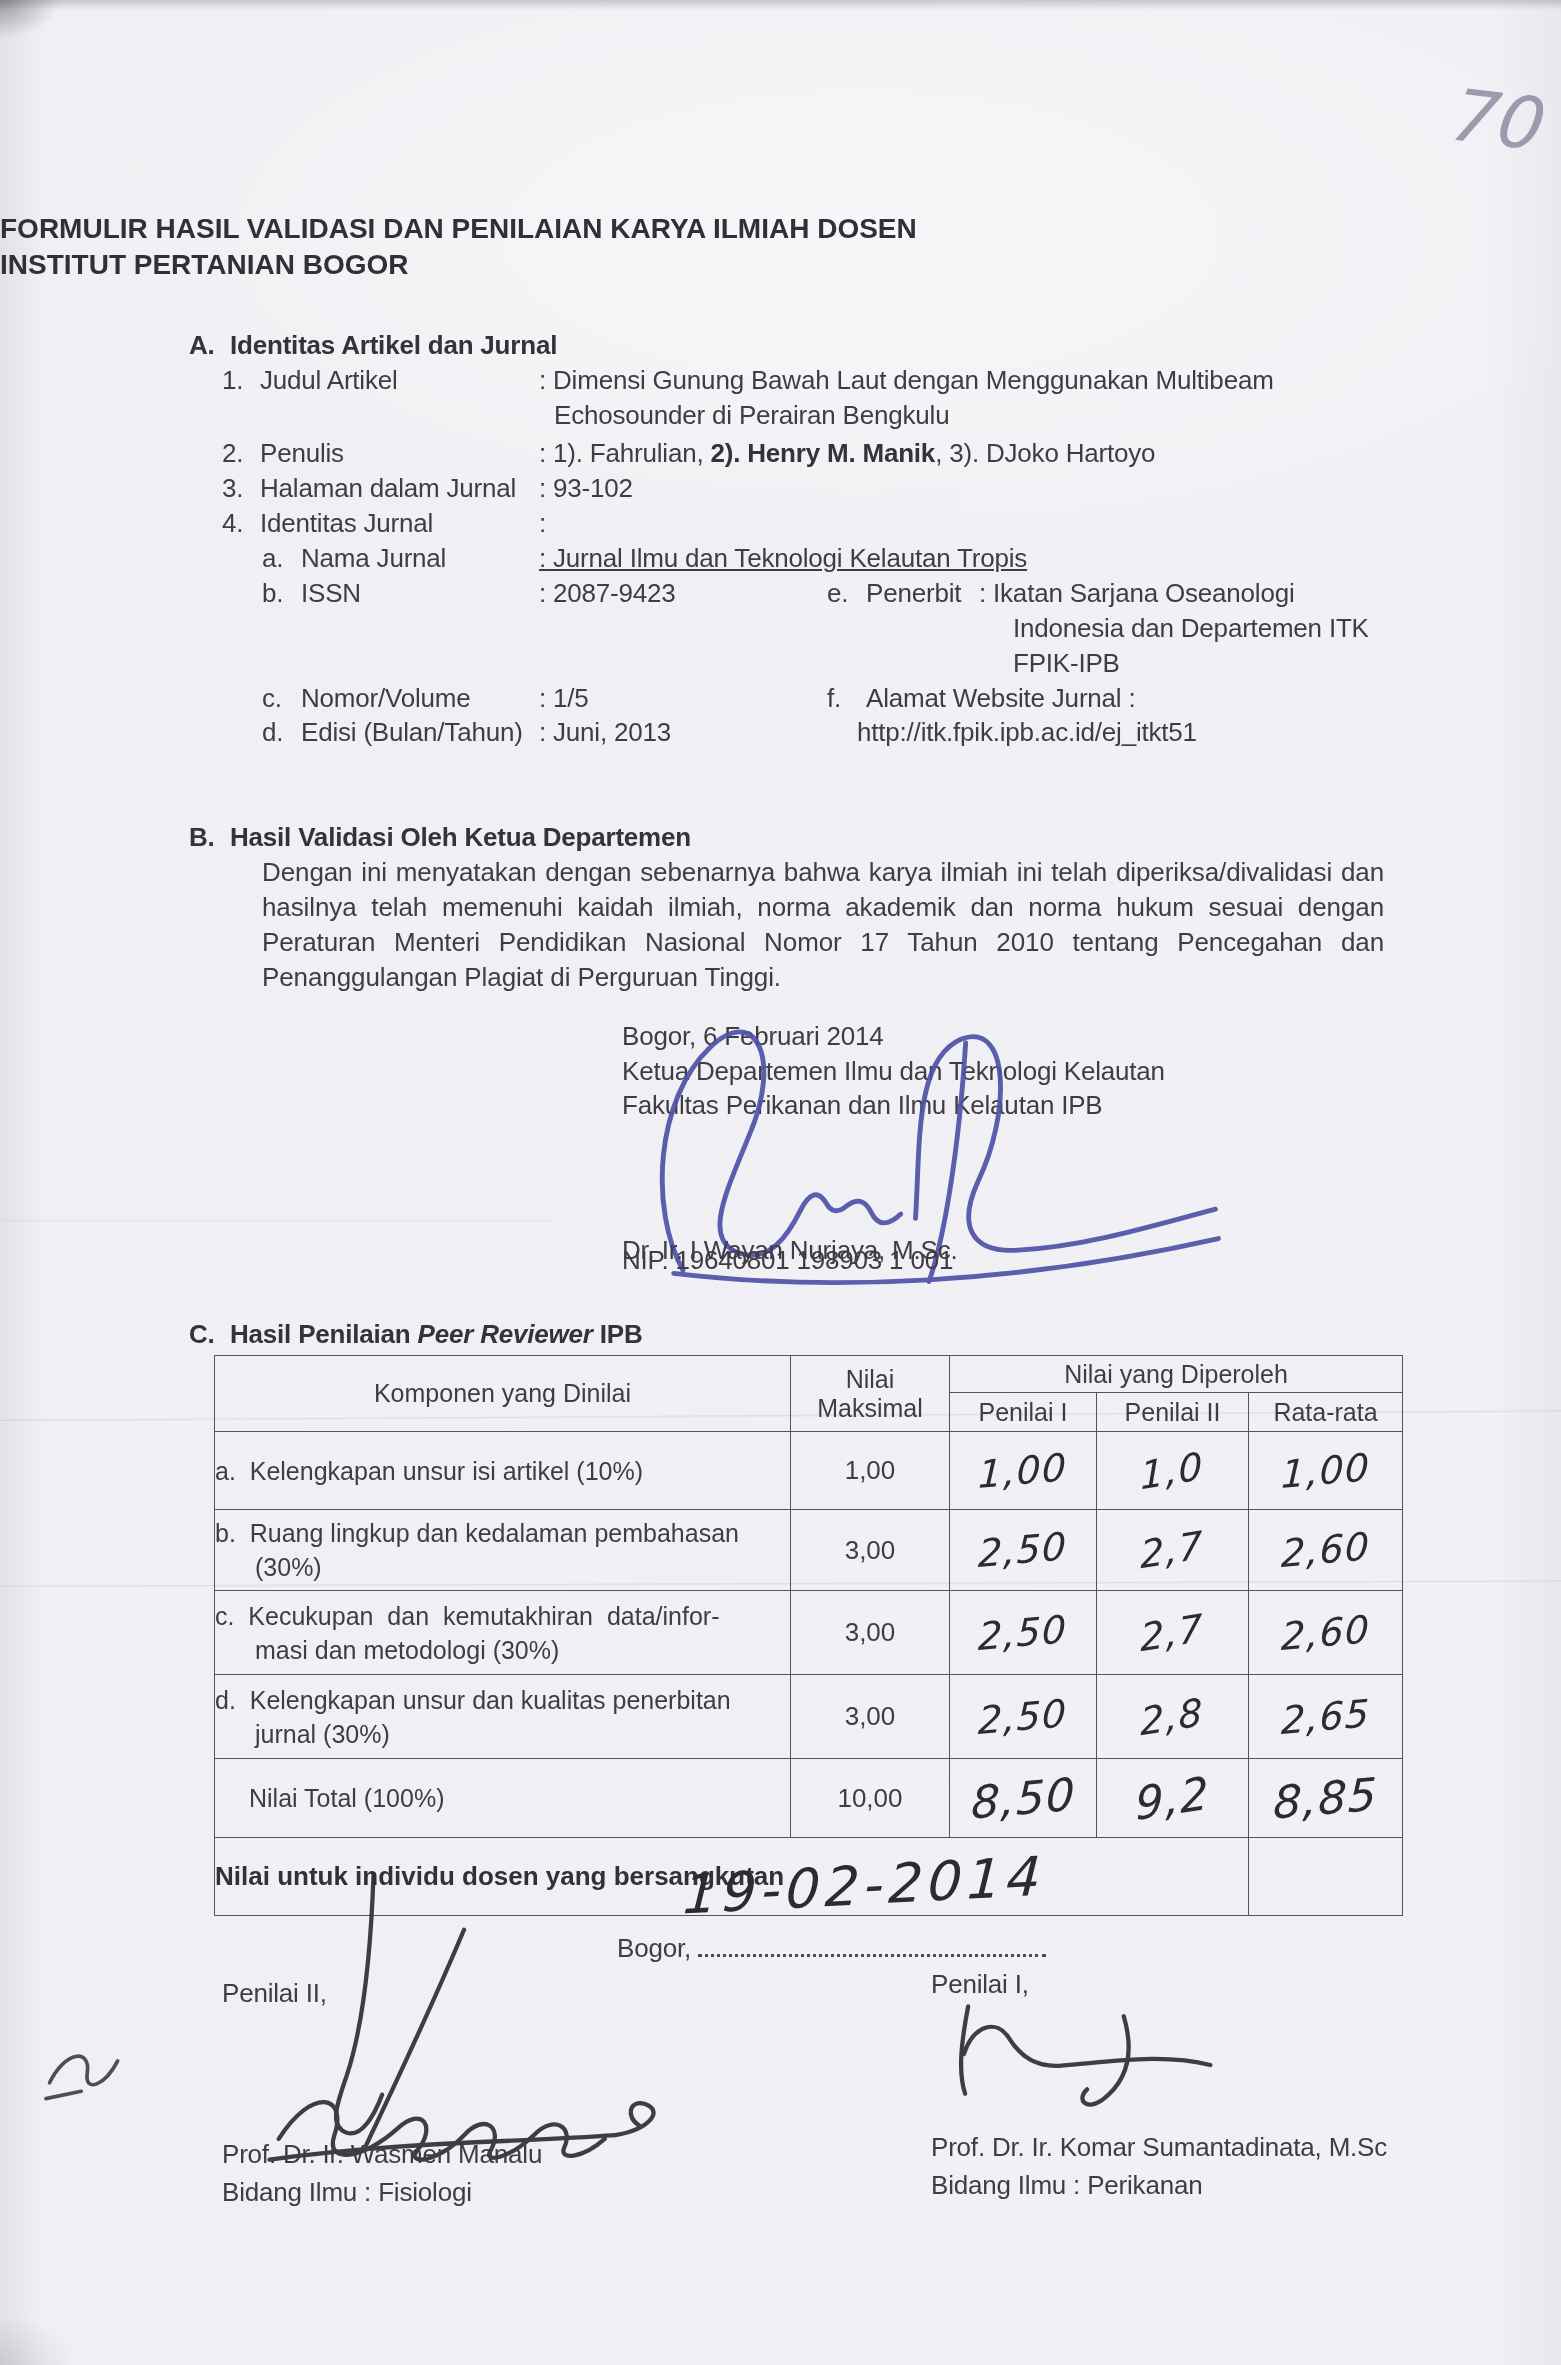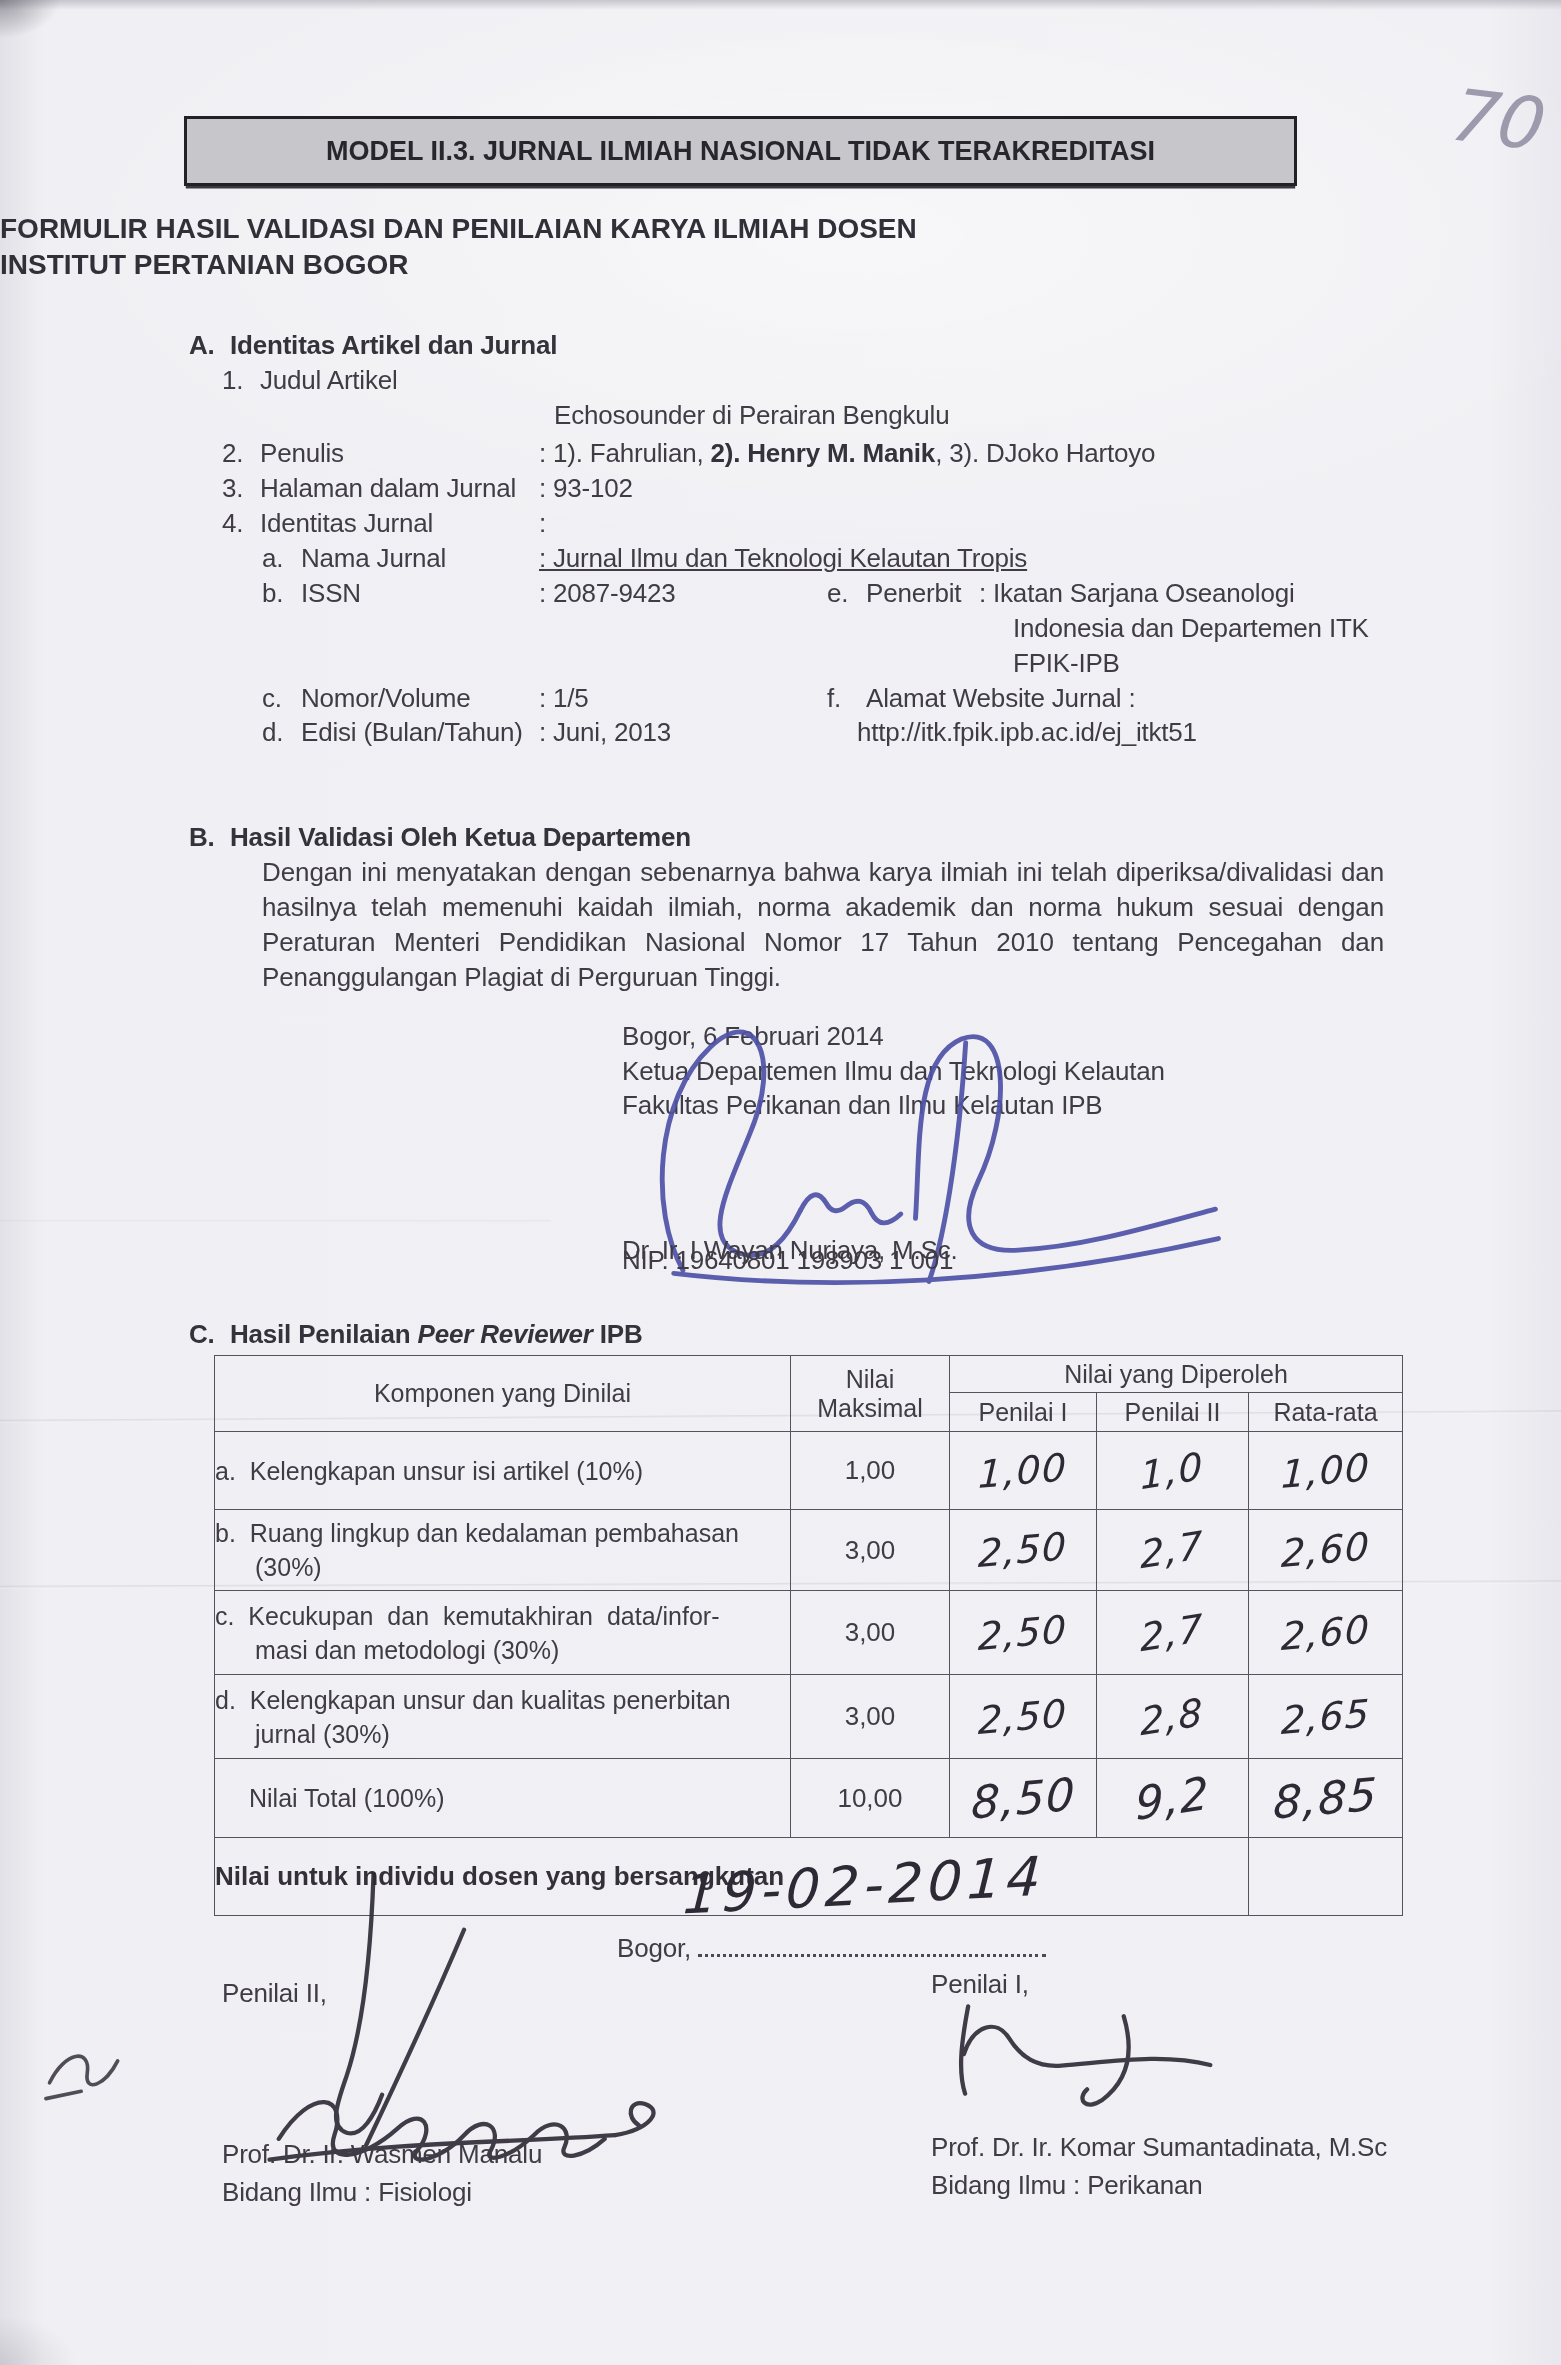--- a/index.html
+++ b/index.html
@@ -83,32 +83,30 @@
 
   <div class="edge-top"></div>
   <div class="corner-tl"></div>
   <div class="corner-bl"></div>
   <div class="crease" style="left:0;top:1415px;width:1562px;transform:rotate(-0.35deg);"></div>
   <div class="crease" style="left:0;top:1583px;width:1562px;transform:rotate(-0.2deg);"></div>
   <div class="crease" style="left:0;top:1220px;width:551px;opacity:.5;"></div>
 
   <div class="hw-pagenum">70</div>
 
-  <div class="model-box">
-    <span class="txt">MODEL II.3. JURNAL ILMIAH NASIONAL TIDAK TERAKREDITASI</span>
-  </div>
 
   <div class="center-wrap title" style="top:213px;">FORMULIR HASIL VALIDASI DAN PENILAIAN KARYA ILMIAH DOSEN</div>
   <div class="center-wrap title" style="top:249px;">INSTITUT PERTANIAN BOGOR</div>
 
   <div class="t b" style="left:189px;top:329px;">A.</div>
   <div class="t b" style="left:230px;top:329px;">Identitas Artikel dan Jurnal</div>
 
   <div class="t" style="left:222px;top:364px;">1.</div>
   <div class="t" style="left:260px;top:364px;">Judul Artikel</div>
+  <div class="t" style="left:539px;top:364px;">: Dimensi  Gunung  Bawah Laut dengan Menggunakan Multibeam</div>
   <div class="t" style="left:554px;top:399px;text-align:right;">Echosounder di  Perairan Bengkulu</div>
 
   <div class="t" style="left:222px;top:437px;">2.</div>
   <div class="t" style="left:260px;top:437px;">Penulis</div>
   <div class="t" style="left:539px;top:437px;">
     <span>: 1). Fahrulian, </span><span class="b">2). Henry M. Manik</span><span>, 3). DJoko Hartoyo</span>
   </div>
 
   <div class="t" style="left:222px;top:472px;">3.</div>
   <div class="t" style="left:260px;top:472px;">Halaman dalam Jurnal</div>

